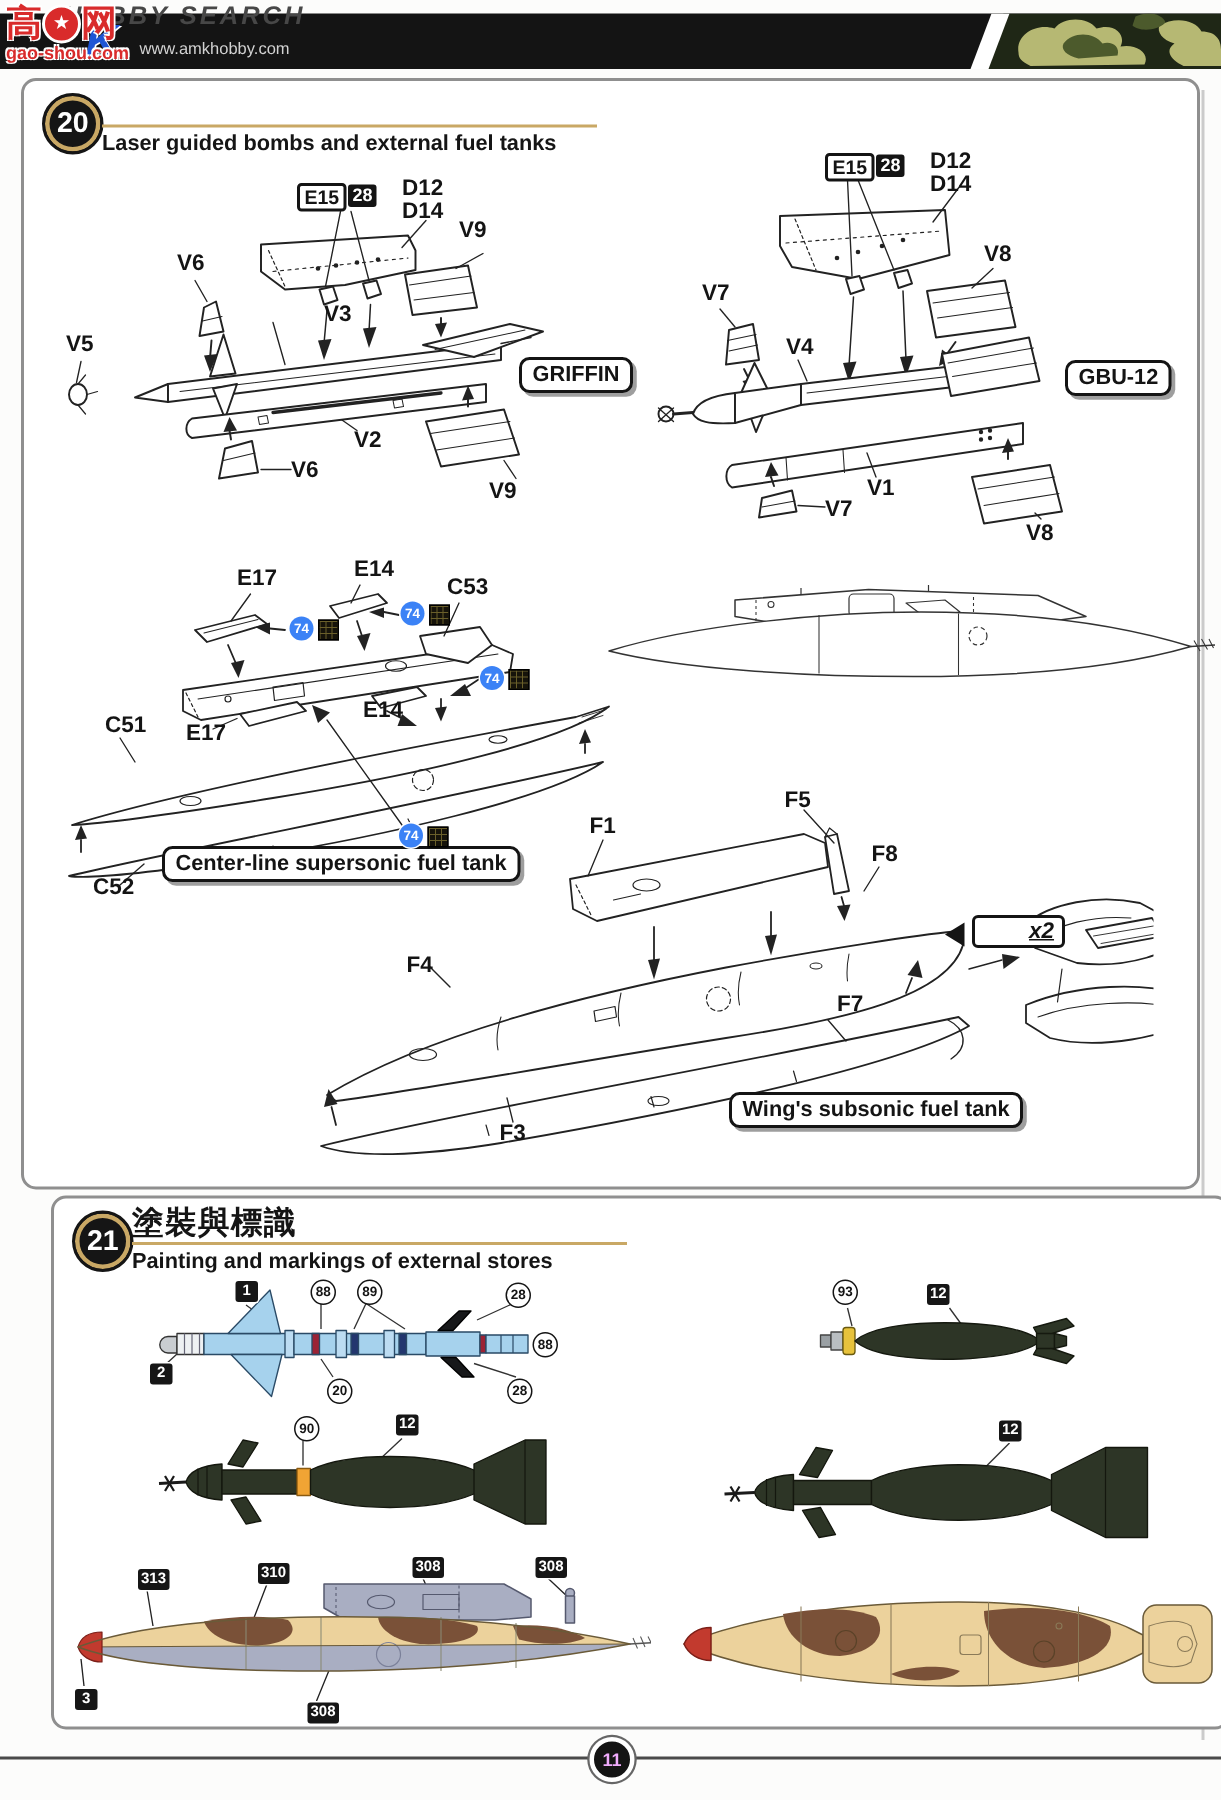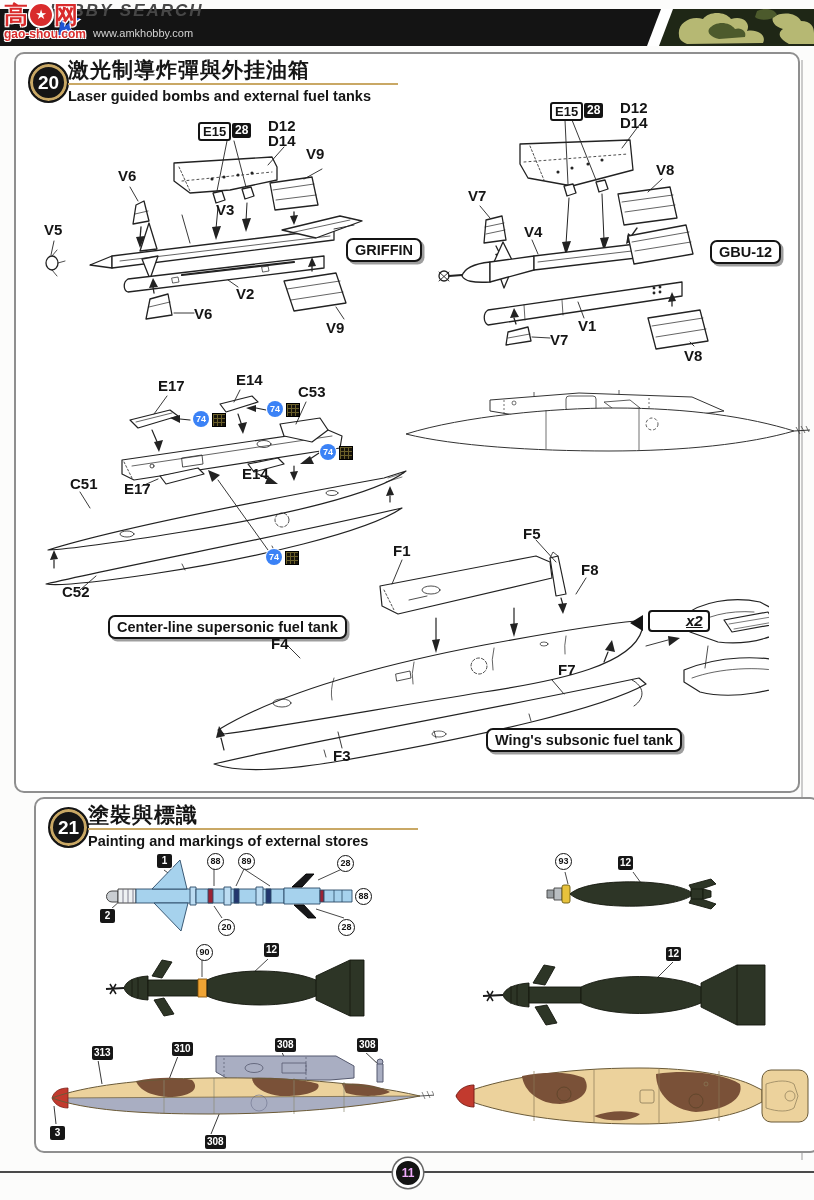--- a/index.html
+++ b/index.html
@@ -81,21 +81,20 @@
     <path d="M40,26 C38,14 52,6 64,10 C70,2 86,2 92,10 C104,6 112,14 108,22 C118,20 128,26 124,34 L48,35 C42,32 40,30 40,26 Z" fill="#b6b873"></path>
     <path d="M134,8 C144,2 158,4 162,12 C172,12 175,18 175,24 L175,35 L150,35 C140,30 138,24 144,20 C136,18 132,12 134,8 Z" fill="#b6b873"></path>
     <path d="M70,20 C76,12 90,12 96,20 C102,18 108,22 106,28 L80,30 C72,28 68,24 70,20 Z" fill="#4c5a2c"></path>
     <path d="M118,2 C126,-2 136,0 138,6 C132,12 120,12 116,8 Z" fill="#4c5a2c"></path>
     <polygon points="22,0 34,0 20,37 8,37" fill="#ffffff"></polygon>
   </svg>
   <div class="scanline"></div>
 
   <div class="panel" id="panel20">
     <div class="badge" style="left:12px;top:8px;">20</div>
-    <div class="tzh" style="left:52px;top:4px;">激光制導炸彈與外挂油箱</div>
     <div class="gold" style="left:52px;top:29px;width:330px;"></div>
     <div class="ten" style="left:52px;top:33px;">Laser guided bombs and external fuel tanks</div>
 
     <svg class="diagram" style="left:16px;top:63px;" width="390" height="240" viewBox="0 0 390 240">
       <g stroke="#222" stroke-width="1.3" fill="none" stroke-linejoin="round" stroke-linecap="round">
         <path d="M142,46 L240,40 L245,50 L245,63 L198,73 L158,76 L142,64 Z" fill="#fff"></path>
         <path d="M150,64 L240,55" stroke-dasharray="2 3" stroke-width="0.8"></path>
         <path d="M147,50 L158,74" stroke-dasharray="2 2" stroke-width="0.8"></path>
         <circle cx="180" cy="62" r="0.9" fill="#222"></circle>
           <circle cx="192" cy="60" r="0.9" fill="#222"></circle>
@@ -287,21 +286,21 @@
     <div class="c74" style="left:251px;top:347px;">74</div>
     <div class="decal" style="left:270px;top:349px;"></div>
     <div class="c74" style="left:304px;top:390px;">74</div>
     <div class="decal" style="left:323px;top:392px;"></div>
     <div class="lbl" style="left:226px;top:412px;">E14</div>
     <div class="lbl" style="left:108px;top:427px;">E17</div>
     <div class="lbl" style="left:54px;top:422px;">C51</div>
     <div class="lbl" style="left:46px;top:530px;">C52</div>
     <div class="c74" style="left:250px;top:495px;">74</div>
     <div class="decal" style="left:269px;top:497px;"></div>
-    <div class="namebox" style="left:92px;top:561px;text-align:right;">Center-line supersonic fuel tank</div>
+    <div class="namebox" style="left:92px;top:510px;text-align:right;">Center-line supersonic fuel tank</div>
 
     <svg class="diagram" style="left:378px;top:332px;" width="418" height="88" viewBox="0 0 418 88">
       <g stroke="#333" stroke-width="1" fill="none" stroke-linejoin="round">
         <path d="M96,14 L185,7 L298,11 L330,25 L300,29 L120,29 L96,25 Z" fill="#fff"></path>
         <rect x="172" y="10" width="30" height="15" rx="3" stroke-width="0.8"></rect>
         <path d="M110,14 L110,28 M255,12 L255,28" stroke-dasharray="2 2" stroke-width="0.7"></path>
         <circle cx="120" cy="17" r="2" stroke-width="0.7"></circle>
         <path d="M210,16 l26,-2 l10,8 l-24,3 z" stroke-width="0.8"></path>
         <path d="M140,10 l0,-4 M225,8 l0,-4" stroke-width="0.8"></path>
         <path d="M12,48 C70,30 160,22 220,22 C295,22 355,31 400,45 C355,58 290,65 215,65 C140,65 60,60 12,48 Z" fill="#fff"></path>

